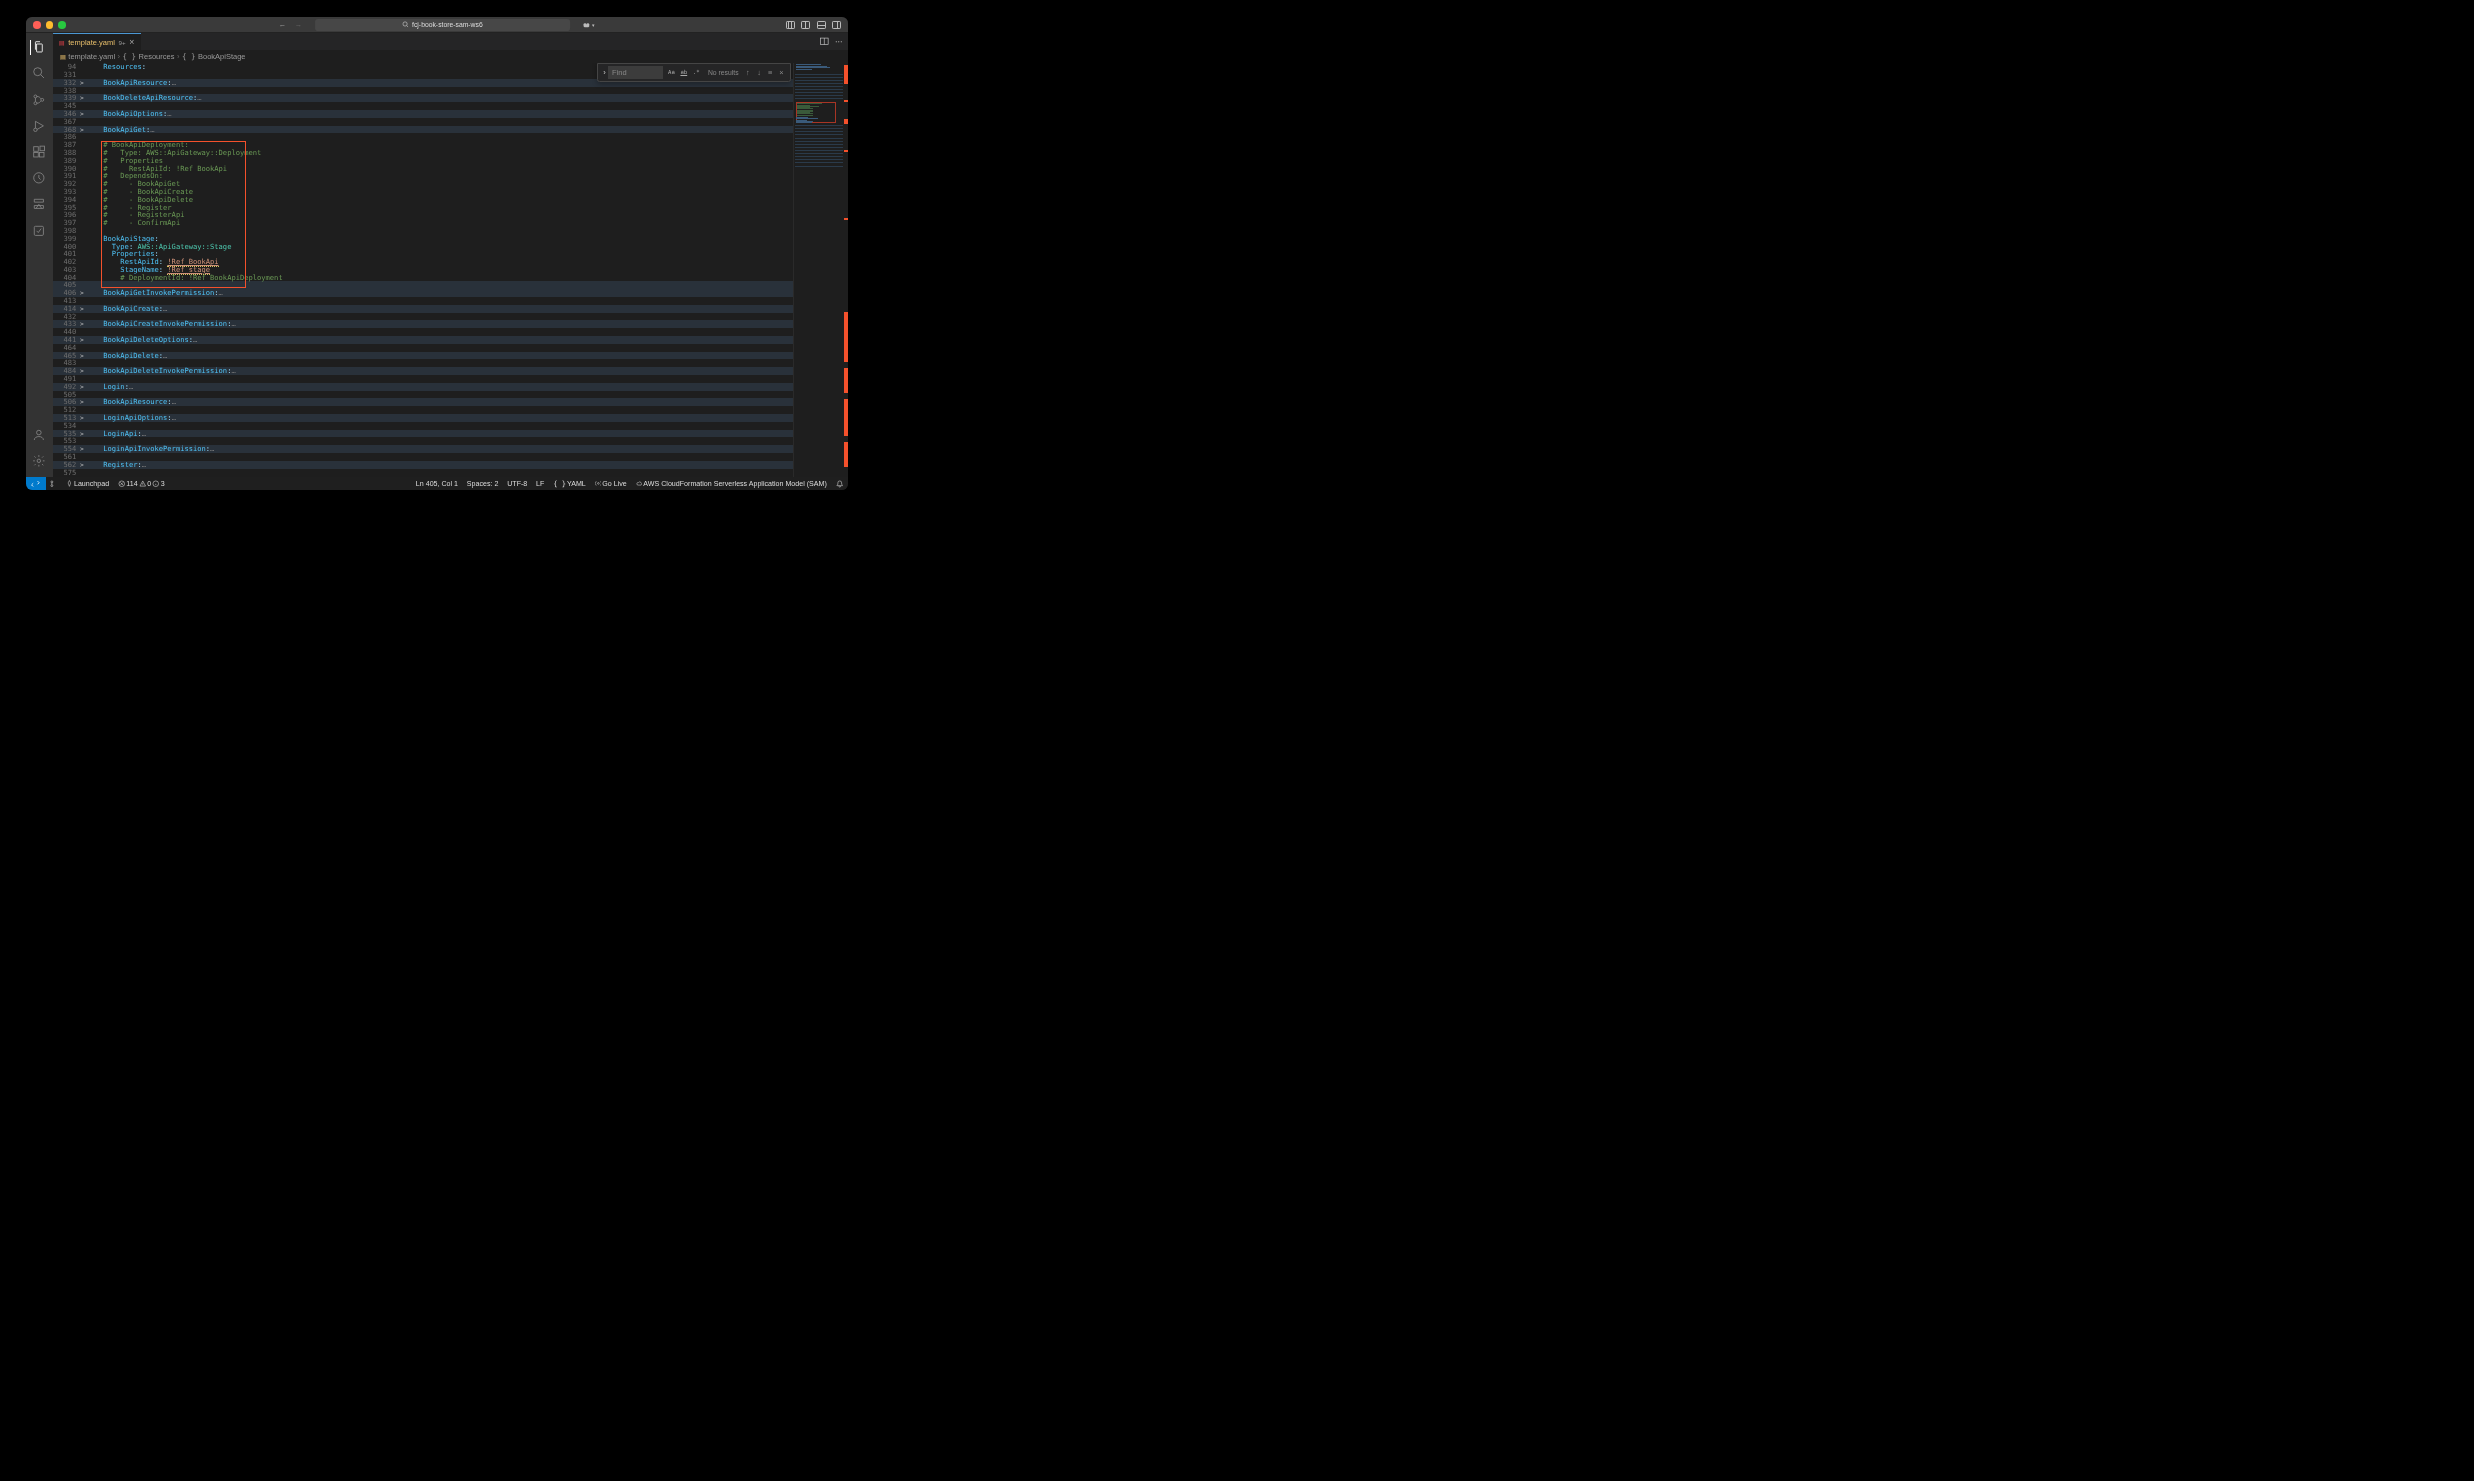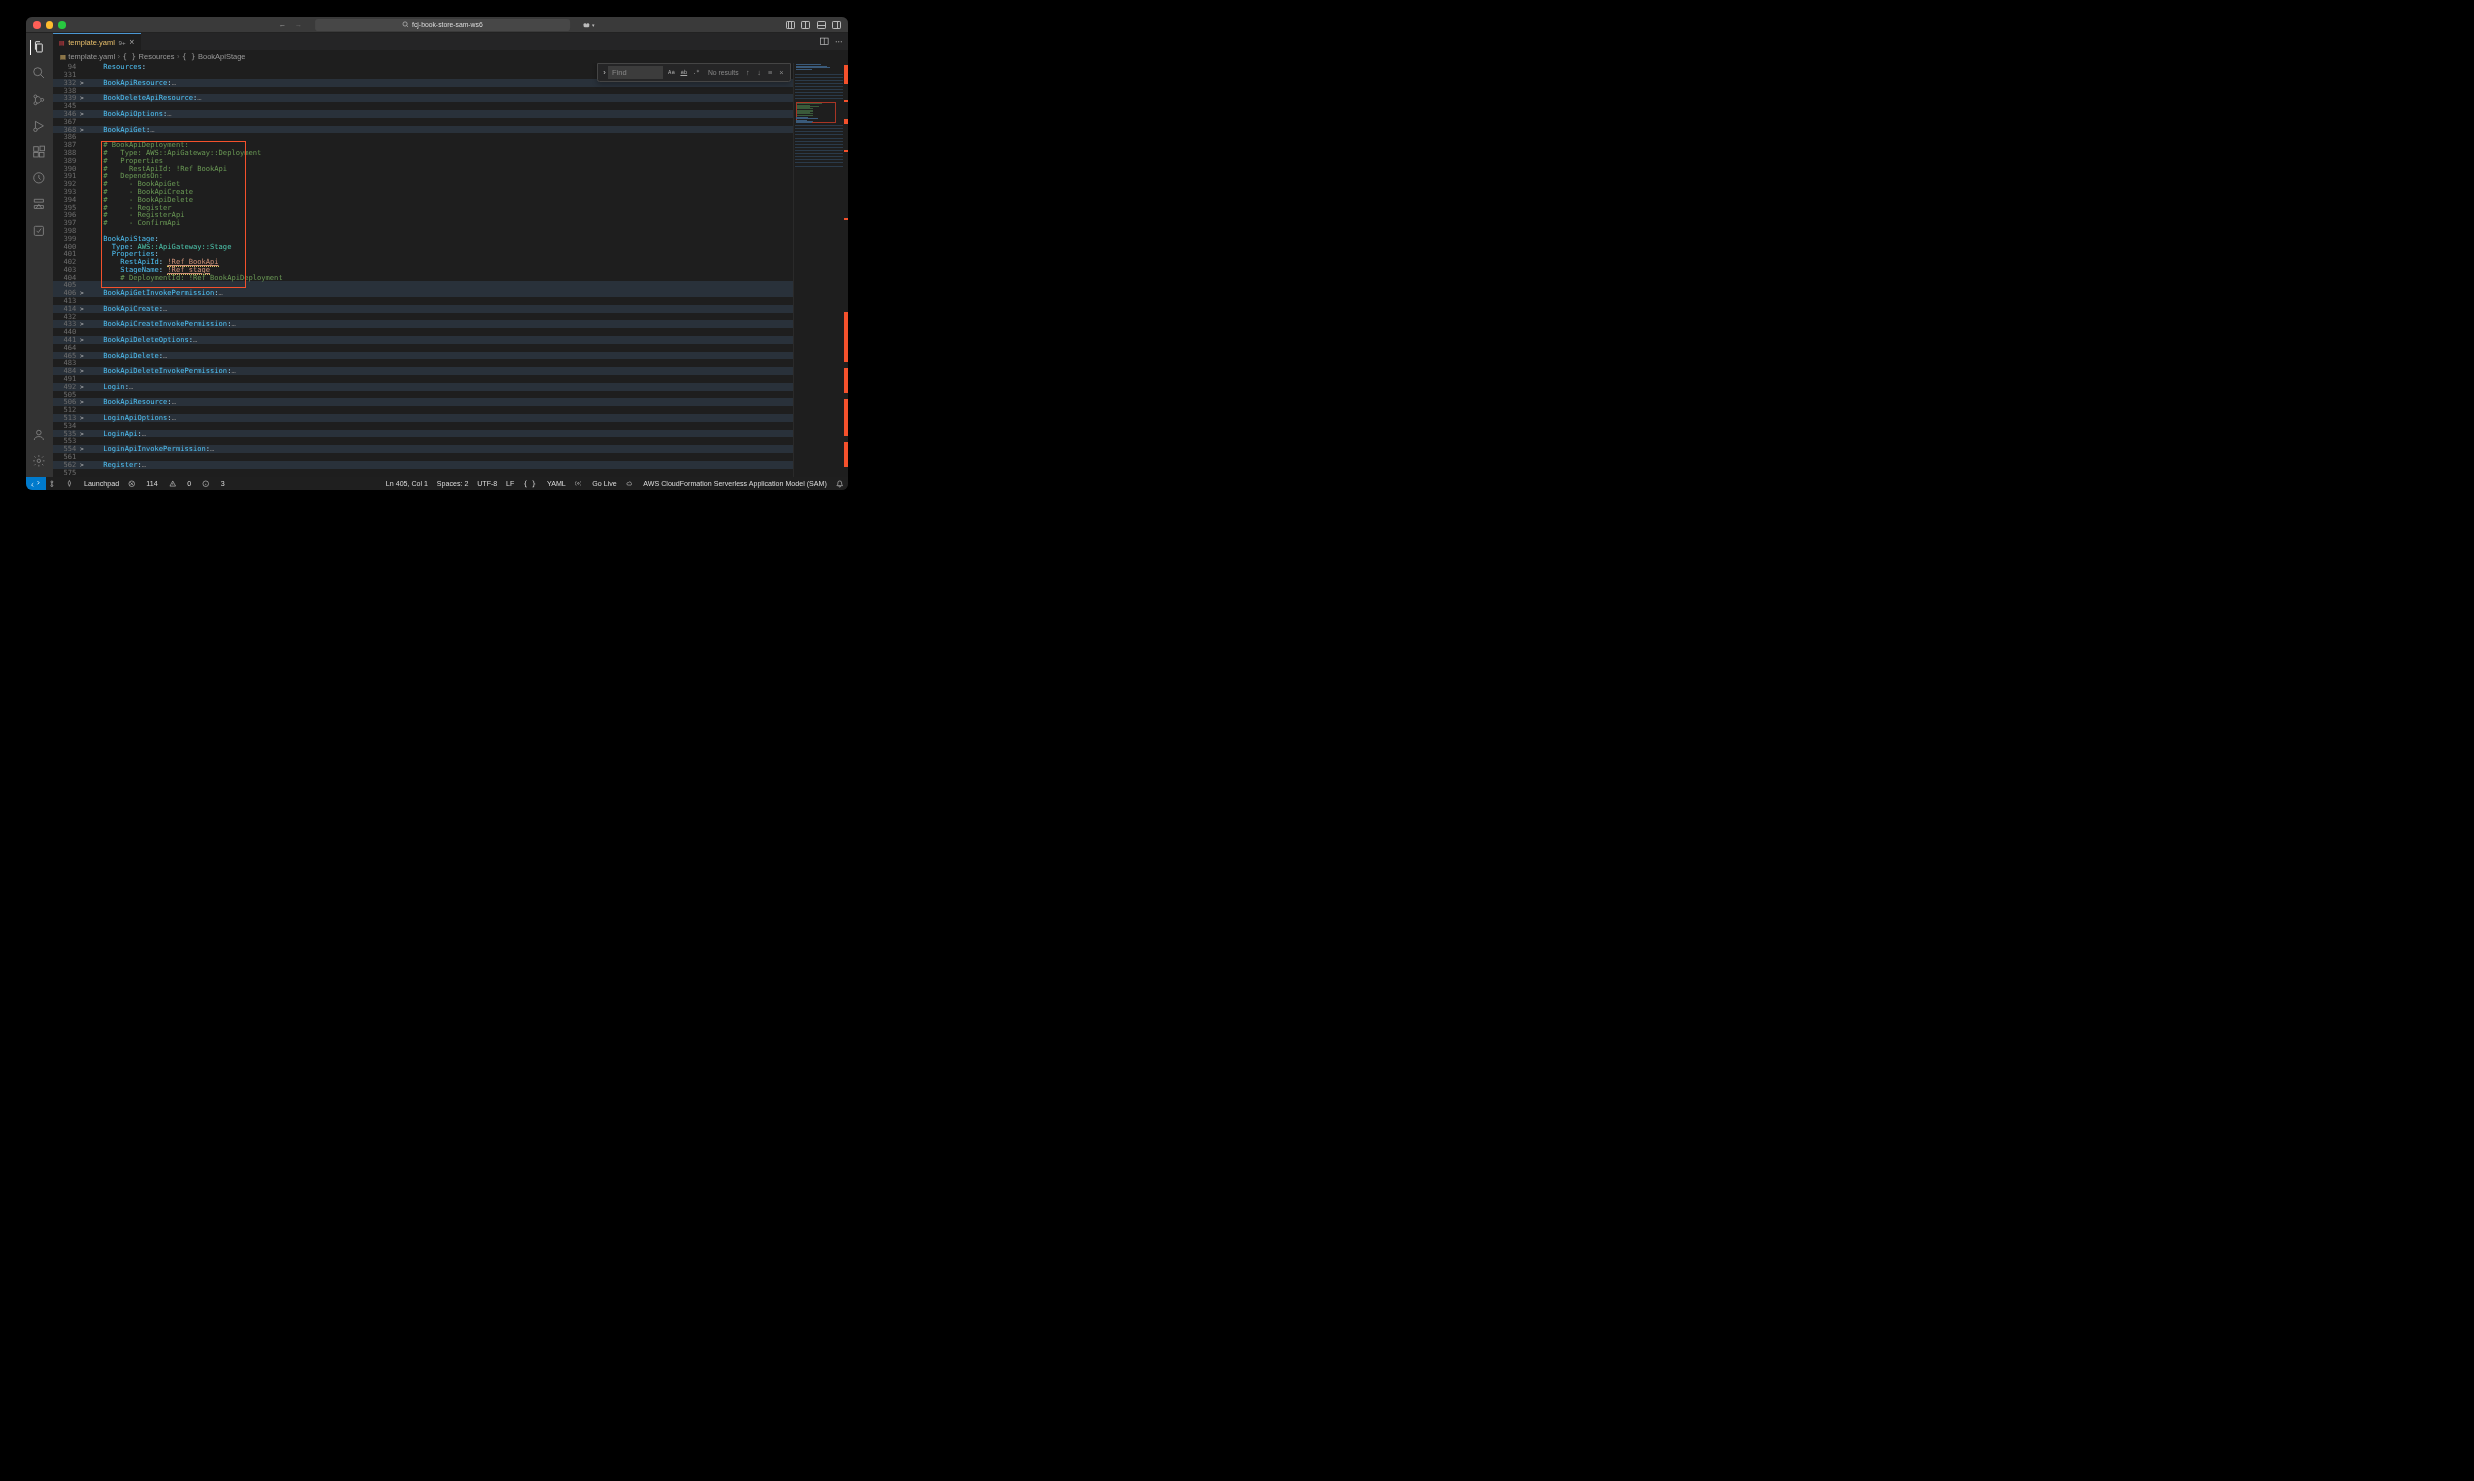--- a/index.html
+++ b/index.html
@@ -151,21 +151,21 @@
 .mm-blue { background: #3a5a7a; left: 2.5px; }
 .mm-red-mark { position:absolute; right:0; width:3.1px; background:#f4512c; }
 .mm-highlight-box { position:absolute; left:2.5px; width:40px; border:0.6px solid #a83525; }
 
 .status-bar {
   height: 13px; background: #1f1f1f;
   display: flex; align-items: center;
   font-size: 7.1px; color: #ddd; padding: 0;
 }
 .sb-remote { background: #007acc; height: 13px; width: 20px; display:flex; align-items:center; justify-content:center; color:#fff; }
-.sb-item { padding: 0 4.4px; display: flex; align-items: center; gap: 11px; }
+.sb-item { padding: 0 4.4px; display: flex; align-items: center; gap: 1px; }
 .sb-right { margin-left: auto; display: flex; }
 .sb-err { color: #ddd; }
 svg { display: block; }
 </style>
 </head>
 <body>
 
 <div class="window">
 
   <div class="titlebar">

